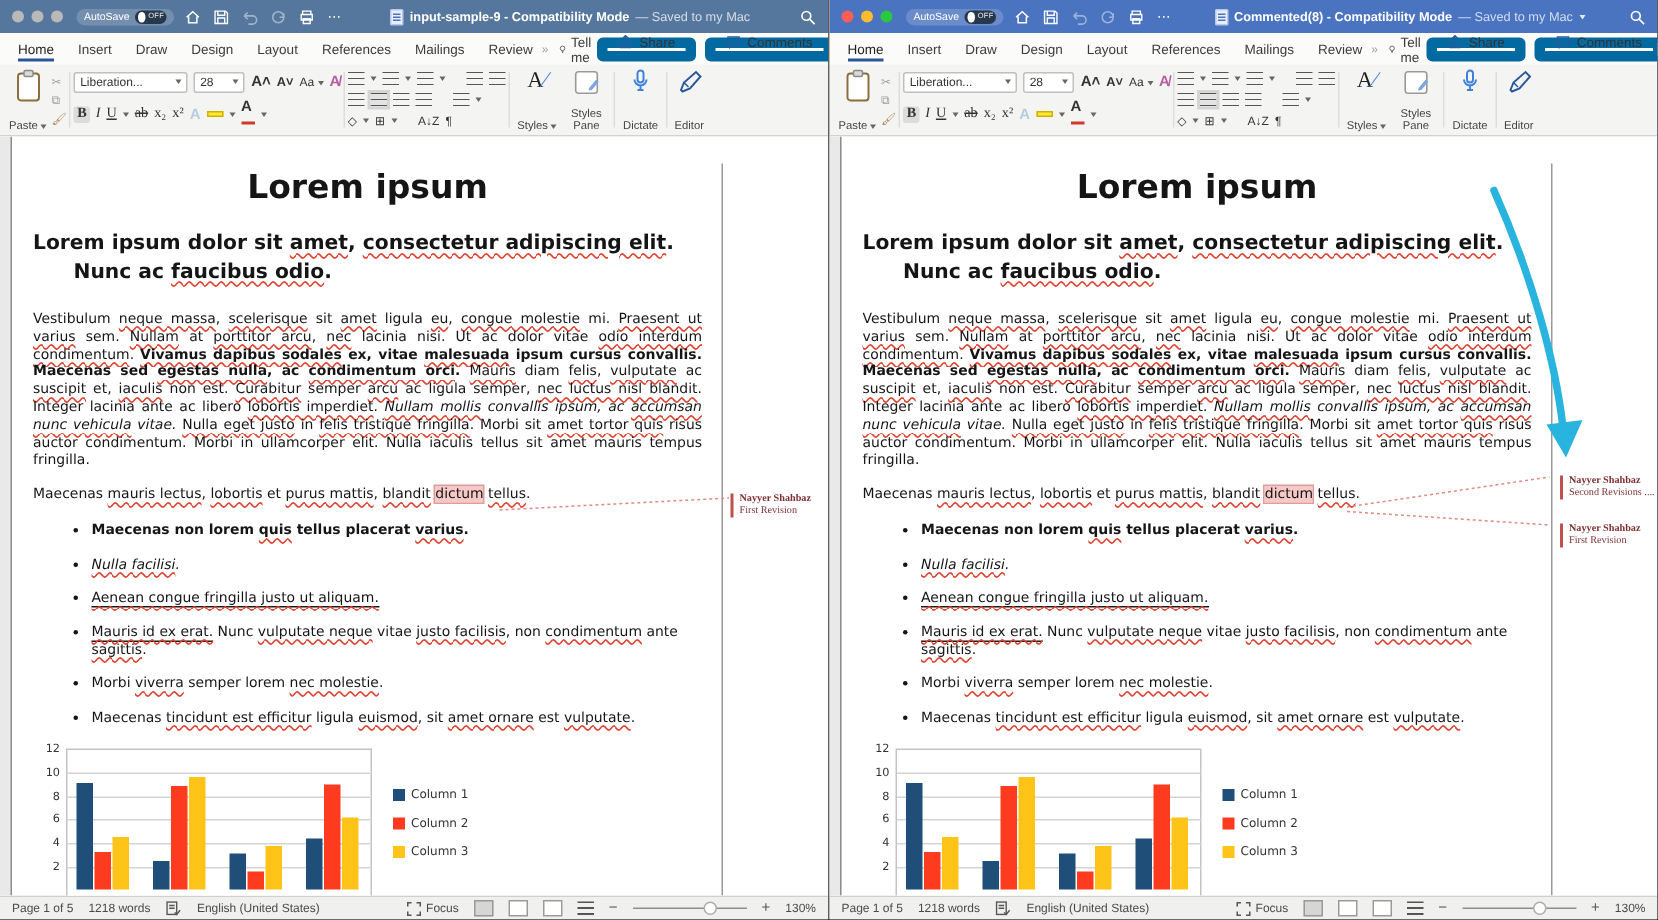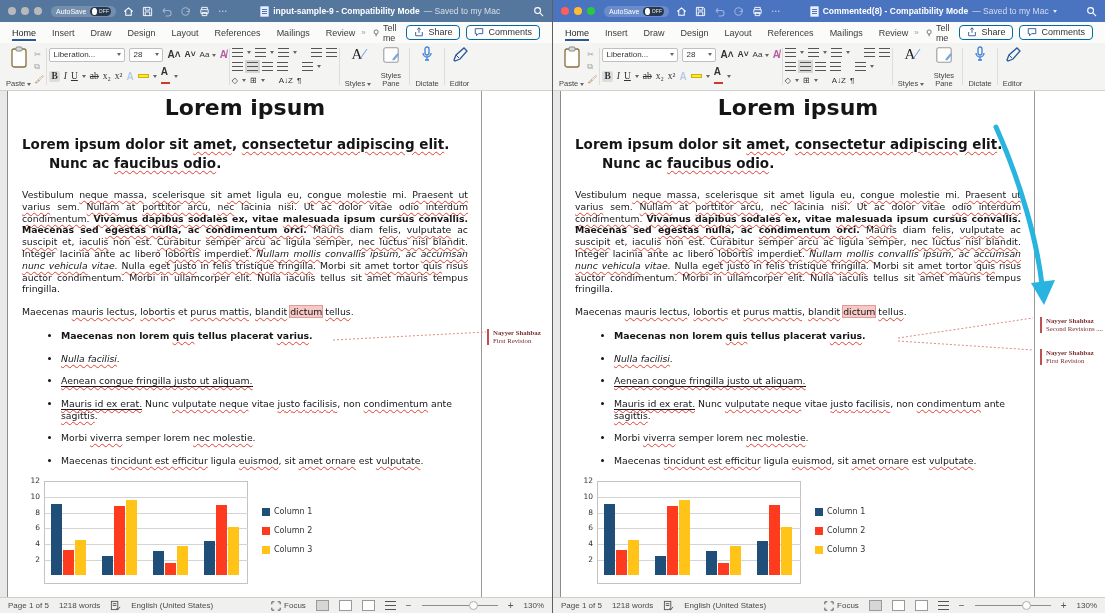--- a/index.html
+++ b/index.html
@@ -33,21 +33,21 @@
   .car-w{border-top-color:rgba(255,255,255,.85)}
 
   
   .tabrow{height:21px;flex:none;display:flex;align-items:center;padding:0 12px;background:#fbfbfa;font-size:9px;color:#3c3c3c}
   .tabs{display:flex;gap:16px;align-items:center}
   .tab{padding:4px 0 3px}
   .tab.active{font-weight:normal;color:#1f1f1f;box-shadow:inset 0 -2px 0 #2b579a}
   .chev-more{color:#a0a0a0;font-size:8px;margin:0 6px}
   .tellme{display:flex;gap:3px;align-items:center}
   .rightbtns{margin-left:auto;display:flex;gap:6px}
-  .btn{display:flex;gap:4px;align-items:flex-start;border:1px solid #0369a1;border-radius:4px;padding:1px 7px;background:#fff;font-size:9px;color:#333;height:15px}
+  .btn{display:flex;gap:4px;align-items:flex-end;border:7px solid #0369a1;border-radius:4px;padding:1px 7px;background:#fff;font-size:9px;color:#333;height:15px}
 
   
   .ribbon{height:48px;flex:none;background:#f4f4f2;border-bottom:1px solid #d2d2d2;display:flex;align-items:stretch;padding:2px 3px}
   .rdiv{width:1px;background:#dddddc;margin:3px 2px}
   .bigbtn{display:flex;flex-direction:column;align-items:center;justify-content:space-between;padding:1px 3px;height:100%}
   .biglbl{font-size:7.5px;color:#444;line-height:7.5px;text-align:center}
   .col{display:flex;flex-direction:column;justify-content:space-around;height:100%}
   .row{display:flex;align-items:center;gap:4px}
   .combo{border:1px solid #bfbfbf;background:#fff;border-radius:2px;font-size:8px;color:#333;padding:0 3px;height:14px;display:flex;align-items:center;gap:4px}
   .rt{font-size:9.5px;color:#333;font-family:"Liberation Serif",serif;line-height:11px}
@@ -56,21 +56,21 @@
   .ic-lines{width:11px;height:9px;background:repeating-linear-gradient(to bottom,#555 0 1px,transparent 1px 4px);display:inline-block}
   .ic-lines.sel{outline:2px solid #d5d5d5;background-color:#e3e3e3}
   .hlpen{width:11px;height:4px;background:#ffe733;border:1px solid #c9b400;display:inline-block}
   .fontA{font-size:10px;font-weight:bold;color:#333;line-height:9px}
   .redbar{display:inline-block;width:9px;height:2.5px;background:#d03a2b}
   .graybtn{background:#dcdcdc;border-radius:2px;padding:0 2px}
 
   
   .docarea{position:relative;flex:1;background:#fff;overflow:hidden}
   .gutter{position:absolute;left:0;top:0;bottom:0;width:8px;background:#e9e9e9;border-right:1px solid #8c8c8c}
-  .page{position:absolute;left:9px;top:0;bottom:0;width:473px;border-right:1px solid #9a9a9a;padding:0 13px 0 13px;font-family:"DejaVu Sans",sans-serif;color:#151515}
+  .page{position:absolute;left:9px;top:18px;bottom:0;width:473px;border-right:1px solid #9a9a9a;padding:0 13px 0 13px;font-family:"DejaVu Sans",sans-serif;color:#151515}
   .doc-title{margin-top:4px;text-align:center;font-size:22px;font-weight:bold}
   .h2{margin-top:15px;font-size:13.5px;font-weight:bold;line-height:19px}
   .h2 .l2{padding-left:27px}
   .para{margin-top:16px;font-size:9.3px;line-height:11.8px;text-align:justify}
   .para2{margin-top:11px;font-size:9.3px;line-height:12px}
   ul.blist{margin-top:12px;padding-left:39px}
   ul.blist li{font-size:9.3px;line-height:12px;margin-bottom:10.5px}
   .b{font-weight:bold}.i{font-style:italic}
   .u{border-bottom:1px solid #1a1a1a}
   .sp{text-decoration:underline;text-decoration-style:wavy;text-decoration-color:#e0412f;text-decoration-thickness:1px;text-underline-offset:1.5px}

